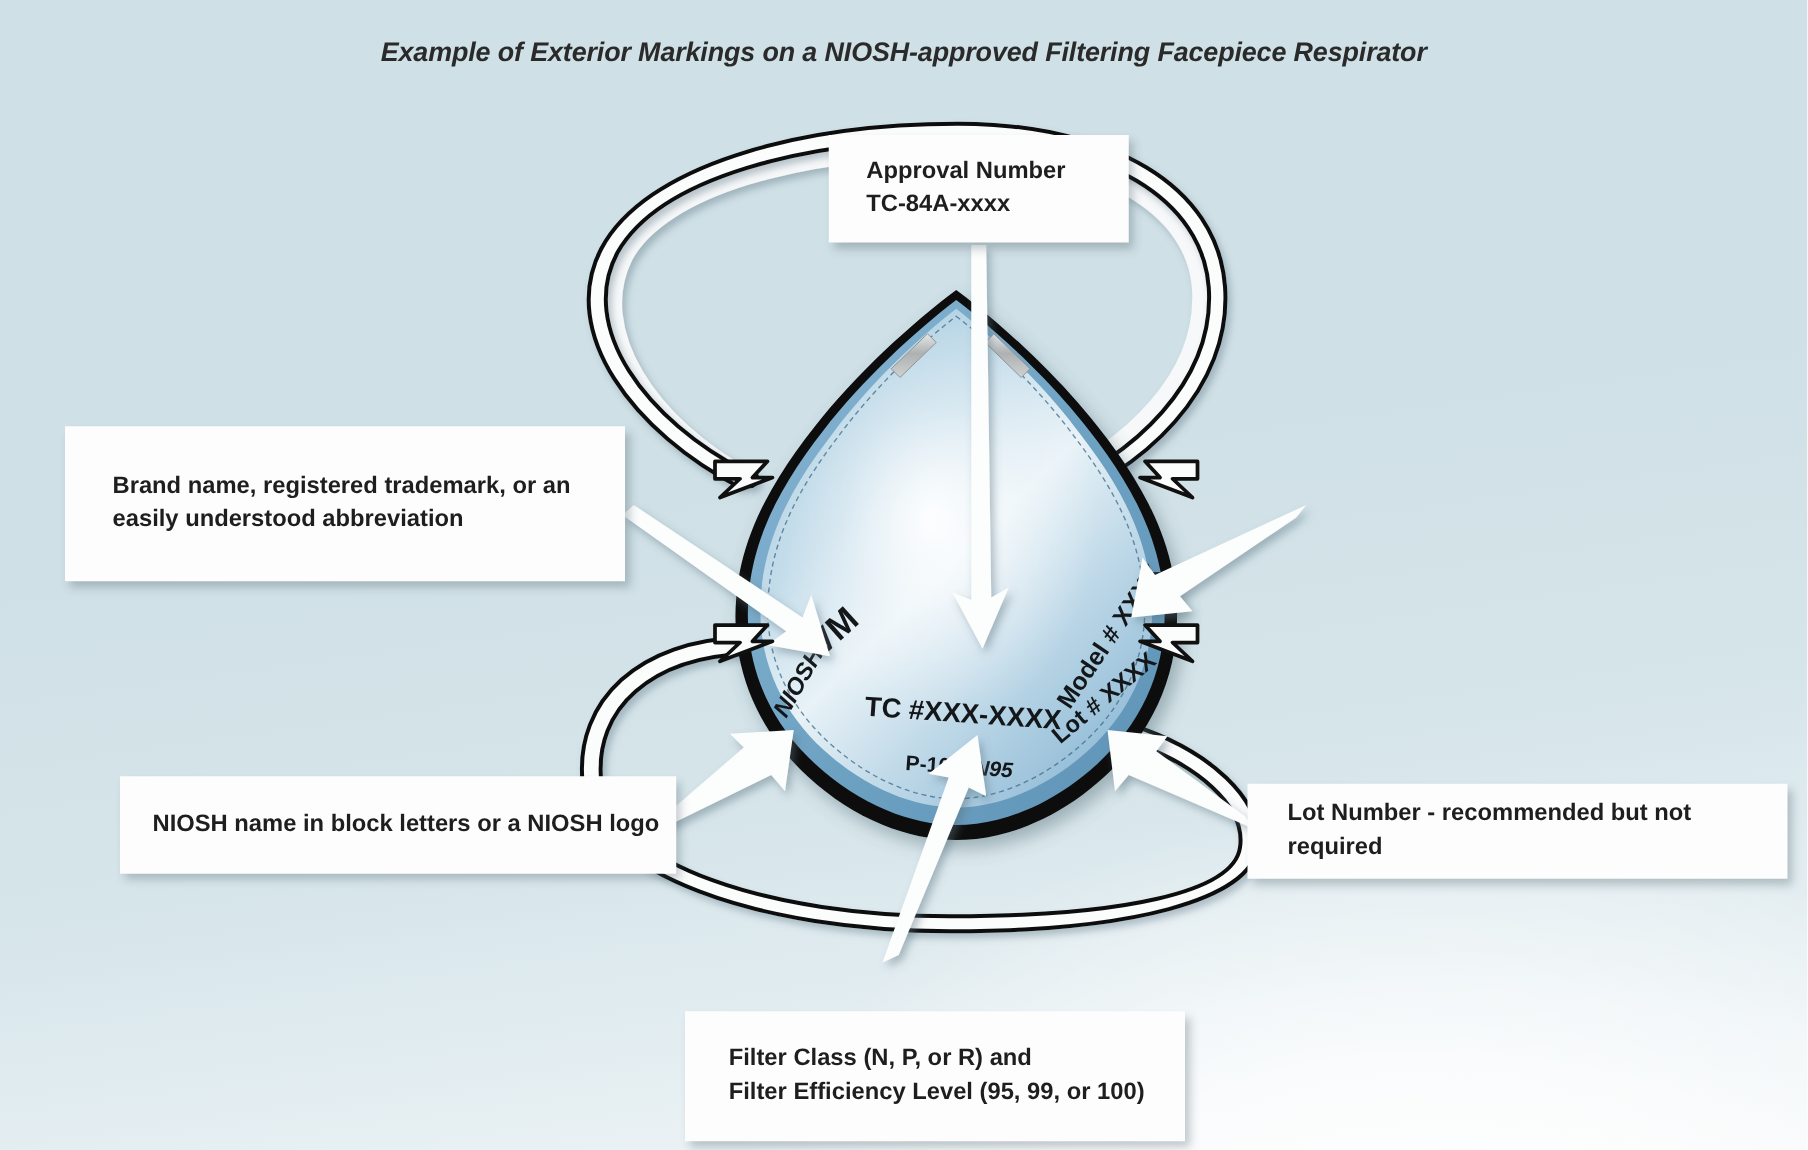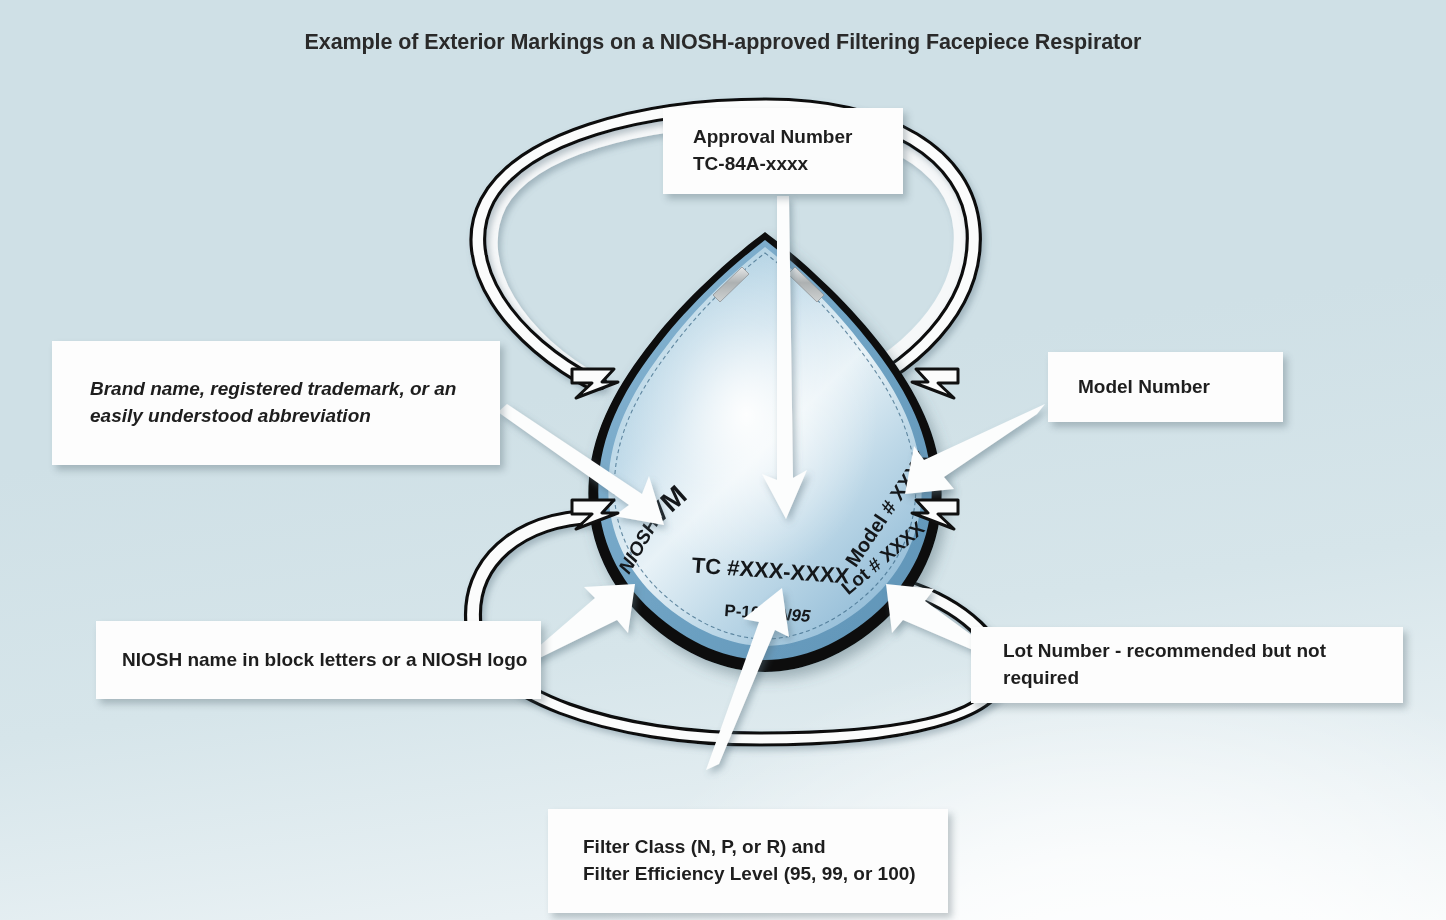--- a/index.html
+++ b/index.html
@@ -14,39 +14,40 @@
     background:
       radial-gradient(ellipse 900px 620px at 78% 112%, rgba(255,255,255,0.98) 0%, rgba(255,255,255,0.75) 28%, rgba(255,255,255,0.0) 62%),
       linear-gradient(172deg, #cfe0e6 0%, #cfe0e6 42%, #d6e5ea 66%, #e9f1f4 88%, #f4f8f9 100%);
     overflow:hidden;
   }
   #title{
     position:absolute;left:0;top:30px;width:100%;
     text-align:center;
     font-size:21.5px;font-weight:bold;color:#2a2a2a;
     letter-spacing:-0.1px;
+    font-style:italic;
   }
   
   .callout{
     position:absolute;
     background:#fdfdfd;
     box-shadow:4px 5px 7px rgba(60,80,90,0.30);
     box-sizing:border-box;
     display:flex;align-items:center;
     color:#1e1e1e;
     font-size:19px;
     line-height:1.42;
     z-index:40;
   }
   .callout .txt{white-space:pre-line;font-weight:bold;}
   #c-approval{left:663px;top:108px;width:240px;height:86px;padding-left:30px;}
-  #c-brand{left:52px;top:341px;width:448px;height:124px;padding-left:38px;font-style:italic;}
+  #c-brand{left:52px;top:341px;width:448px;height:124px;padding-left:38px;}
   #c-model{left:1048px;top:352px;width:235px;height:70px;padding-left:30px;}
   #c-niosh{left:96px;top:621px;width:445px;height:78px;padding-left:26px;align-items:center;}
-  #c-lot{left:971px;top:627px;width:432px;height:76px;padding-left:32px;}
+  #c-lot{left:998px;top:627px;width:432px;height:76px;padding-left:32px;}
   #c-filter{left:548px;top:762px;width:400px;height:104px;padding-left:35px;margin-top:47px;}
 
   svg#art{position:absolute;left:0;top:0;width:1446px;height:920px;}
   .mk{font-family:"Liberation Sans", sans-serif;font-weight:bold;fill:#14171a;}
 </style>
 </head>
 <body>
 
 <div id="stage">
 
@@ -223,23 +224,20 @@
   <div class="callout" id="c-approval">
     <span class="txt">Approval Number
 TC-84A-xxxx</span>
   </div>
 
   <div class="callout" id="c-brand">
     <span class="txt">Brand name, registered trademark, or an
 easily understood abbreviation</span>
   </div>
 
-  <div class="callout" id="c-model">
-    <span class="txt">Model Number</span>
-  </div>
 
   <div class="callout" id="c-niosh">
     <span class="txt">NIOSH name in block letters or a NIOSH logo</span>
   </div>
 
   <div class="callout" id="c-lot">
     <span class="txt">Lot Number - recommended but not required</span>
   </div>
 
   <div class="callout" id="c-filter">

